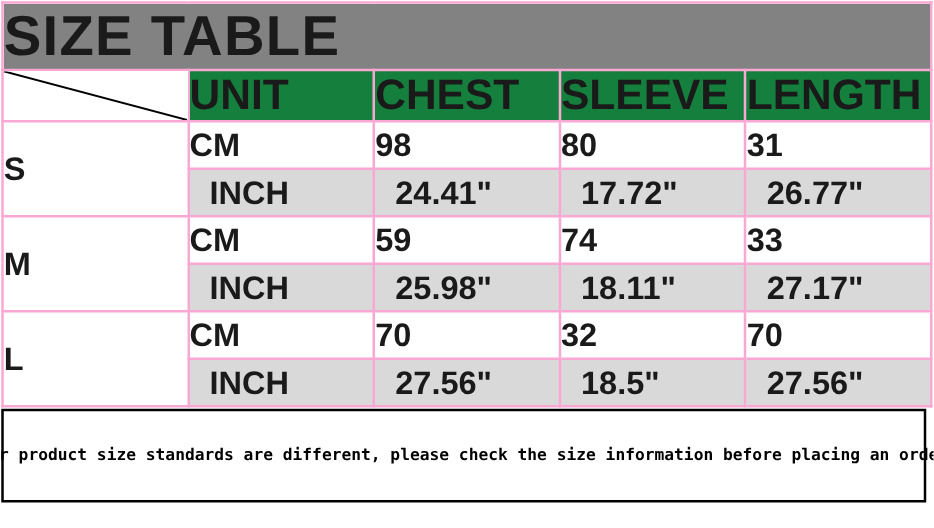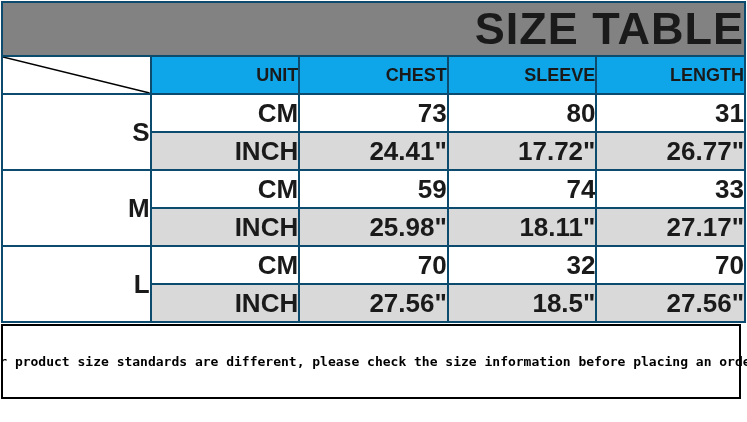--- a/index.html
+++ b/index.html
@@ -15,39 +15,39 @@
     background: #ffffff;
     overflow: hidden;
   }
   table.size-table {
     border-collapse: collapse;
     table-layout: fixed;
     width: 745px;
     margin: 1px 0 0 1px;
   }
   table.size-table td, table.size-table th {
-    border: 2px solid #0c4a6e;
-    text-align: right;
+    border: 2px solid #f9a8d4;
+    text-align: left;
     vertical-align: middle;
     padding: 0;
     color: #1a1a1a;
     overflow: hidden;
   }
   td.banner {
     height: 52px;
     background: #828282;
     font-size: 45px;
     font-weight: bold;
     letter-spacing: 1px;
     color: #1c1c1c;
   }
   tr.header-row th {
     height: 36px;
-    background: #0ea5e9;
-    font-size: 18px;
+    background: #15803d;
+    font-size: 34px;
     font-weight: bold;
   }
   td.diag-cell {
     position: relative;
     background: #ffffff;
     padding: 0;
   }
   td.diag-cell svg {
     position: absolute;
     top: 0; left: 0;
@@ -63,20 +63,21 @@
     height: 36px;
     background: #ffffff;
     font-size: 26px;
     font-weight: bold;
   }
   tr.inch-row td {
     height: 36px;
     background: #d9d9d9;
     font-size: 26px;
     font-weight: bold;
+    padding-left: 16px;
   }
   .note-box {
     box-sizing: border-box;
     width: 740px;
     height: 75px;
     margin: 1px 0 0 1px;
     border: 2px solid #000000;
     background: #ffffff;
     display: flex;
     align-items: center;
@@ -109,21 +110,21 @@
       </td>
       <th>UNIT</th>
       <th>CHEST</th>
       <th>SLEEVE</th>
       <th>LENGTH</th>
     </tr>
 
     <tr class="cm-row">
       <td class="size-cell" rowspan="2">S</td>
       <td>CM</td>
-      <td>73</td>
+      <td>98</td>
       <td>80</td>
       <td>31</td>
     </tr>
     <tr class="inch-row">
       <td>INCH</td>
       <td>24.41"</td>
       <td>17.72"</td>
       <td>26.77"</td>
     </tr>
 

